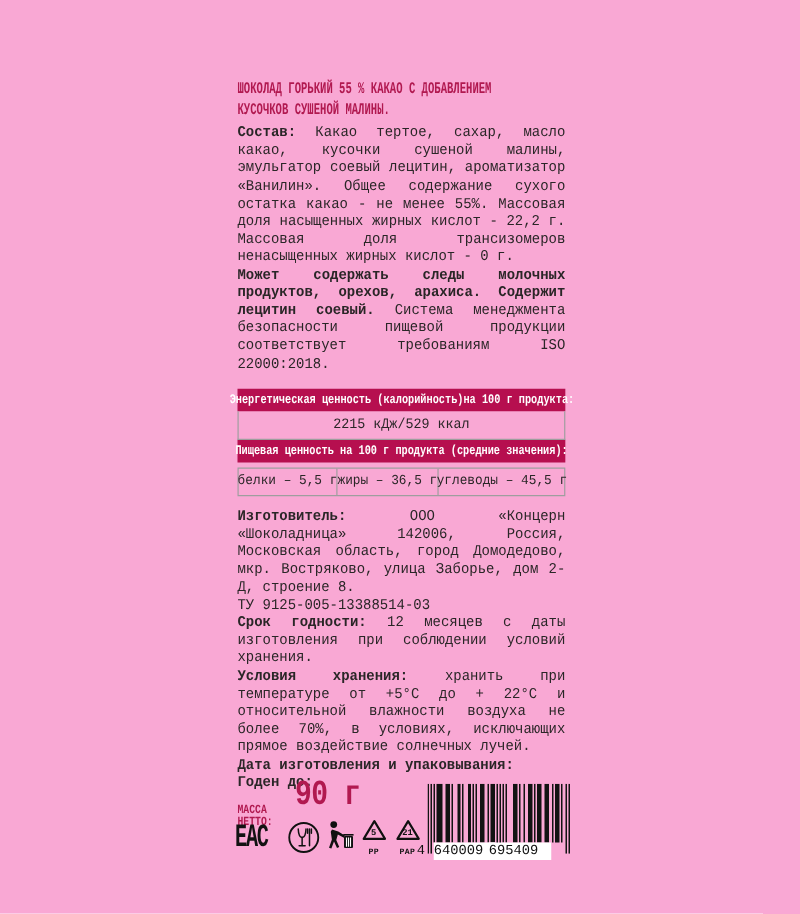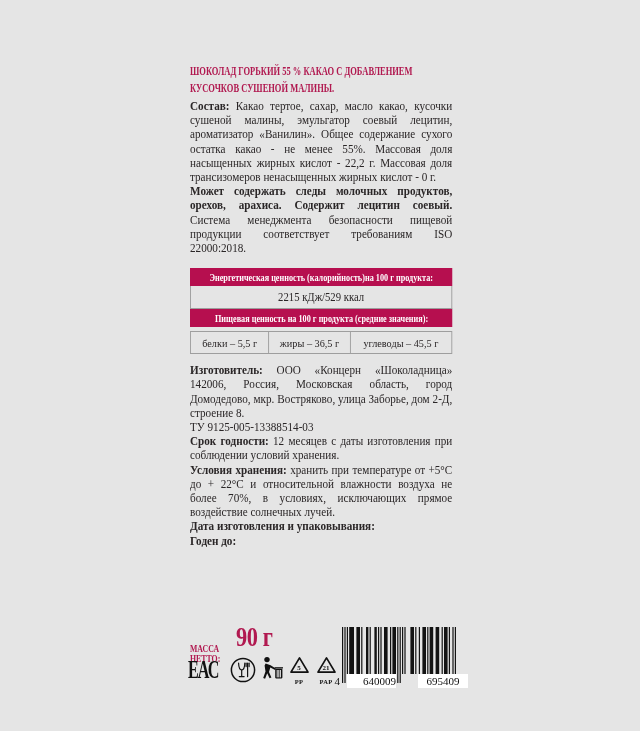--- a/index.html
+++ b/index.html
@@ -1,17 +1,17 @@
 <!DOCTYPE html>
 <html style="--accent: #b11950; --header-bg: #b60f4f; --text: #2a2627; --border: #9e9e9e;"><head>
 <meta charset="utf-8">
 <style>
   html,body{margin:0;padding:0;background:#fff;}
-  .page{position:relative;width:640px;height:731px;background:#e5e5e5;overflow:hidden;
-        font-family:Liberation Serif, serif;color:var(--text,#2a2627);}
+  .page{position:relative;width:640px;height:731px;background:#f9a8d4;overflow:hidden;
+        font-family:Liberation Mono, monospace;color:var(--text,#2a2627);}
   .content{position:absolute;left:190px;top:62px;width:282px;transform:scaleX(0.93);transform-origin:left top;}
   .title{margin:0 0 3px 0;color:var(--accent);font-weight:bold;}
   .title .tl{display:block;white-space:nowrap;transform:scaleX(0.70);transform-origin:left top;
              font-size:13px;line-height:17px;}
   p.body{margin:0;font-size:12px;line-height:14.2px;}
   p.just{text-align:justify;text-align-last:left;}
   p.body b{font-weight:bold;}
   .boldline{font-weight:bold;}
   
   .ntable{margin:13px 0 9px 0;}
@@ -33,22 +33,22 @@
   .eac{width:37px;height:28px;}
   .eac span{display:inline-block;white-space:nowrap;font-size:26px;line-height:28px;font-weight:bold;letter-spacing:-1.5px;
             color:#121212;transform:scaleX(0.62);transform-origin:left center;}
   .recycle{position:relative;width:22px;text-align:center;}
   .recycle .rnum{position:absolute;left:0;right:0;top:8px;font-size:7px;font-weight:bold;color:#111;}
   .recycle .rlabel{display:block;font-size:6.5px;font-weight:bold;letter-spacing:0.3px;color:#111;line-height:7px;}
   
   .barcode{position:absolute;left:342px;top:627px;width:118px;height:64px;}
   .bc-digits span{position:absolute;font-size:11px;color:#101010;top:47px;height:14px;line-height:14px;}
   .bc-d1{left:-11px;width:9px;text-align:right;}
-  .bc-g1{left:5px;width:49px;text-align:right;background:#fff;}
-  .bc-g2{left:76px;width:50px;text-align:center;background:#fff;}
+  .bc-g1{left:5px;width:49px;text-align:left;background:#fff;}
+  .bc-g2{left:49px;width:50px;background:#fff;}
 </style>
 </head>
 <body>
 
 <div class="page">
 
   <div class="content">
 
     <h1 class="title">
       <span class="tl">ШОКОЛАД ГОРЬКИЙ 55 % КАКАО С ДОБАВЛЕНИЕМ</span>

